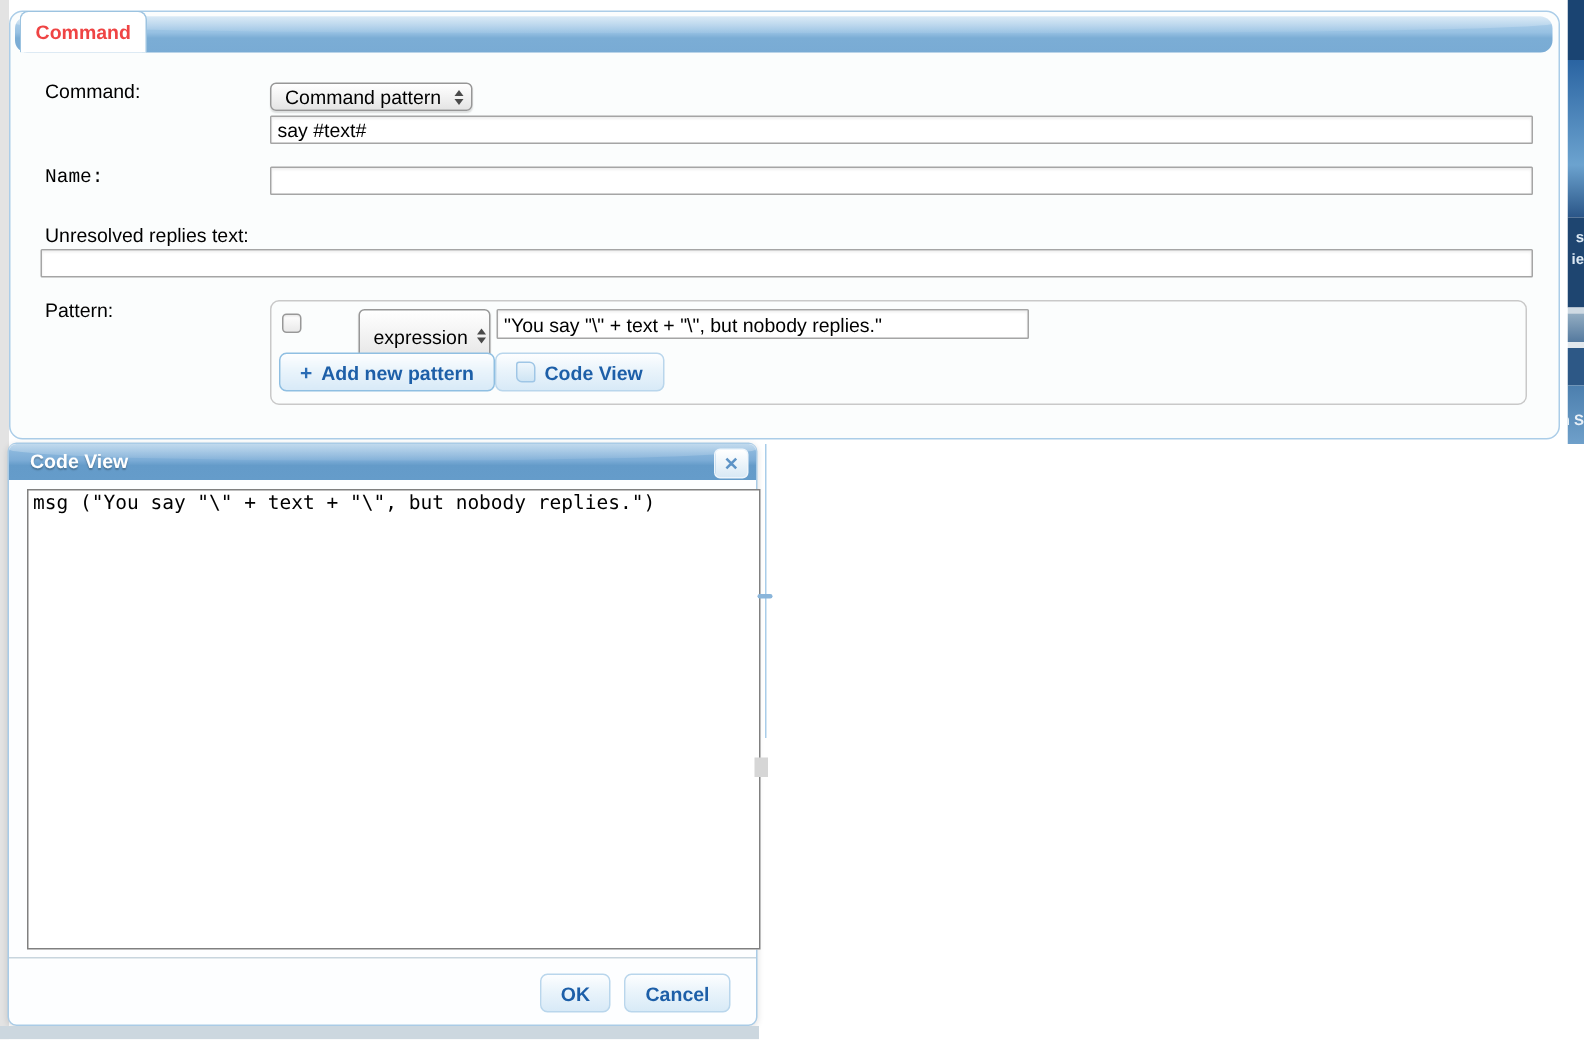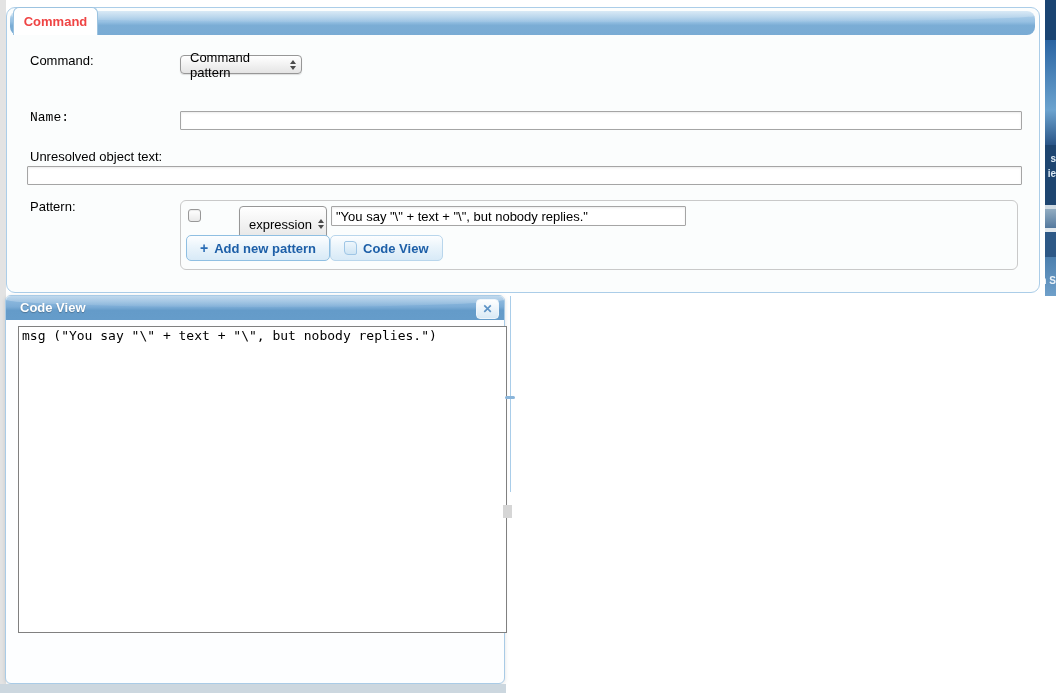--- a/index.html
+++ b/index.html
@@ -93,33 +93,34 @@
   <div class="abs main-panel"></div>
   <div class="abs tab-bar">
       <div class="shine"></div>
     </div>
   <div class="abs tab">
     <span>Command</span>
   </div>
 
   <div class="abs form-label" style="left:30px;top:53px;">Command:</div>
 
-  <div class="abs mac-select" style="left:180px;top:55px;width:122px;height:19px;">
+  <div class="abs mac-select" style="left:180px;top:55px;width:135px;height:19px;">
     <span>Command pattern</span>
     <span class="sel-arrows">
       <span class="tri-up"></span>
         <span class="tri-down"></span>
     </span>
   </div>
 
+  <input class="abs txt-input" style="left: 180px; top: 77px; width: 842px; height: 19px;" value="say #text#">
 
   <div class="abs form-label" style="left:30px;top:110px;font-family:Liberation Mono, monospace;">Name:</div>
   <input class="abs txt-input" style="left: 180px; top: 111px; width: 842px; height: 19px;">
 
-  <div class="abs form-label" style="left:30px;top:149px;">Unresolved object text:</div>
+  <div class="abs form-label" style="left:30px;top:149px;">Unresolved replies text:</div>
   <input class="abs txt-input" style="left: 27px; top: 166px; width: 995px; height: 19px;">
 
   <div class="abs form-label" style="left:30px;top:199px;">Pattern:</div>
 
   <div class="abs script-box"></div>
   <div class="abs checkbox" style="left:188px;top:209px;" role="checkbox" aria-checked="false"></div>
   <div class="abs form-label" style="left:207px;top:222px;margin-left:48px;">Print</div>
 
   <div class="abs mac-select" style="left:239px;top:206px;width:88px;height:36px;">
     <span>expression</span>
@@ -142,20 +143,28 @@
 
   <div class="abs dialog">
     <div class="dialog-titlebar">
       <div class="shine"></div>
       <div class="dialog-title">Code View</div>
       <div class="close-btn">
         <span>✕</span>
       </div>
     </div>
     <textarea class="code-area" spellcheck="false" style="">msg ("You say "\" + text + "\", but nobody replies.")</textarea>
+    <div class="dialog-footer">
+      <button class="btn">
+        <span>OK</span>
+      </button>
+      <button class="btn">
+        <span>Cancel</span>
+      </button>
+    </div>
   </div>
 
   <div class="abs bottom-strip"></div>
 
   <div class="abs splitter-line"></div>
   <div class="abs splitter-dash"></div>
   <div class="abs splitter-block"></div>
 
   <div class="abs bg-strip">
     <div class="seg" style="top:0;height:40px;background:#1a4472;"></div>

